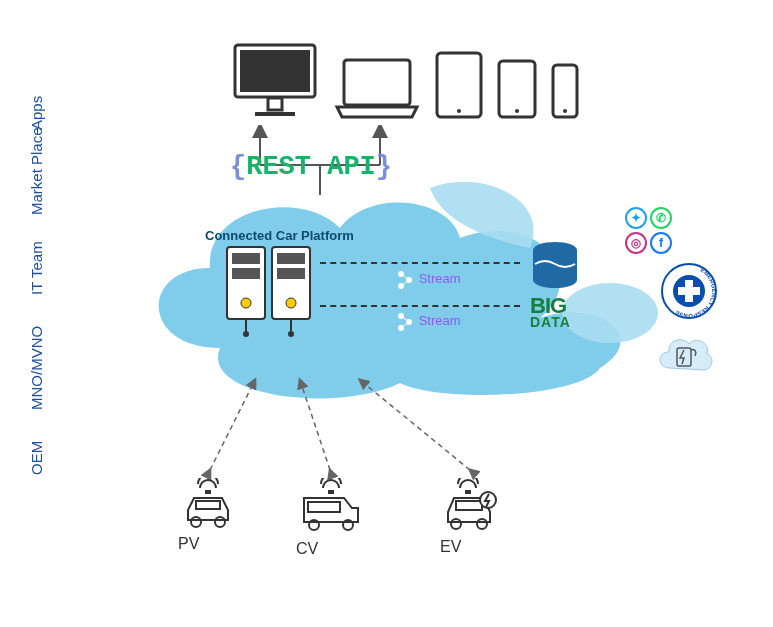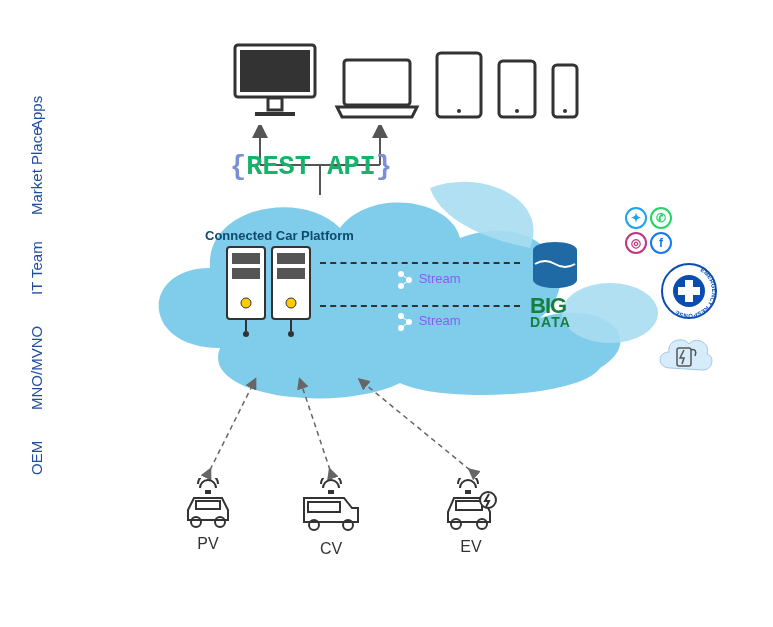--- a/index.html
+++ b/index.html
@@ -155,21 +155,21 @@
   
   .charge {
     position: absolute;
     top: 330px;
     left: 655px;
   }
 
   
   .car {
     position: absolute;
-    text-align: center;
+    text-align: left;
     font-size: 16px;
     color: #333;
   }
   .pv { top: 478px; left: 178px; }
   .cv { top: 478px; left: 296px; }
   .ev { top: 478px; left: 440px; }
   .car svg { display:block; margin: 0 auto; }
   .car .lbl { margin-top: 2px; }
 
   .stream-icon {

